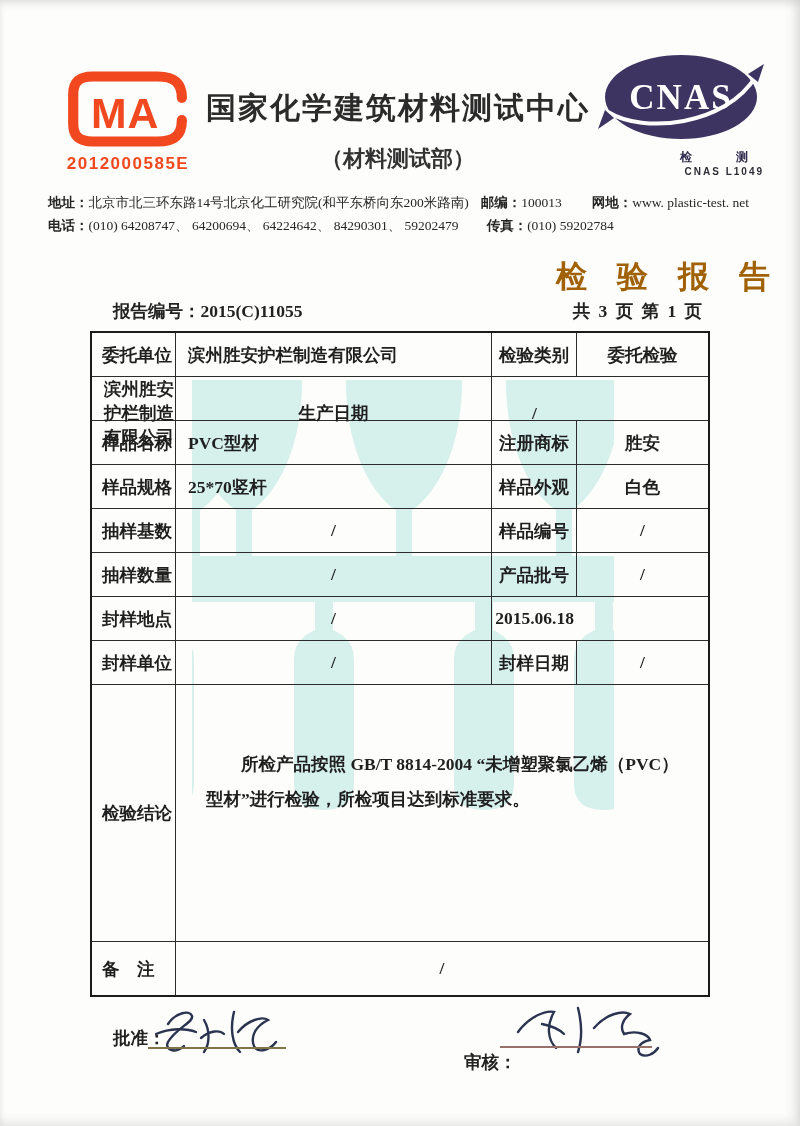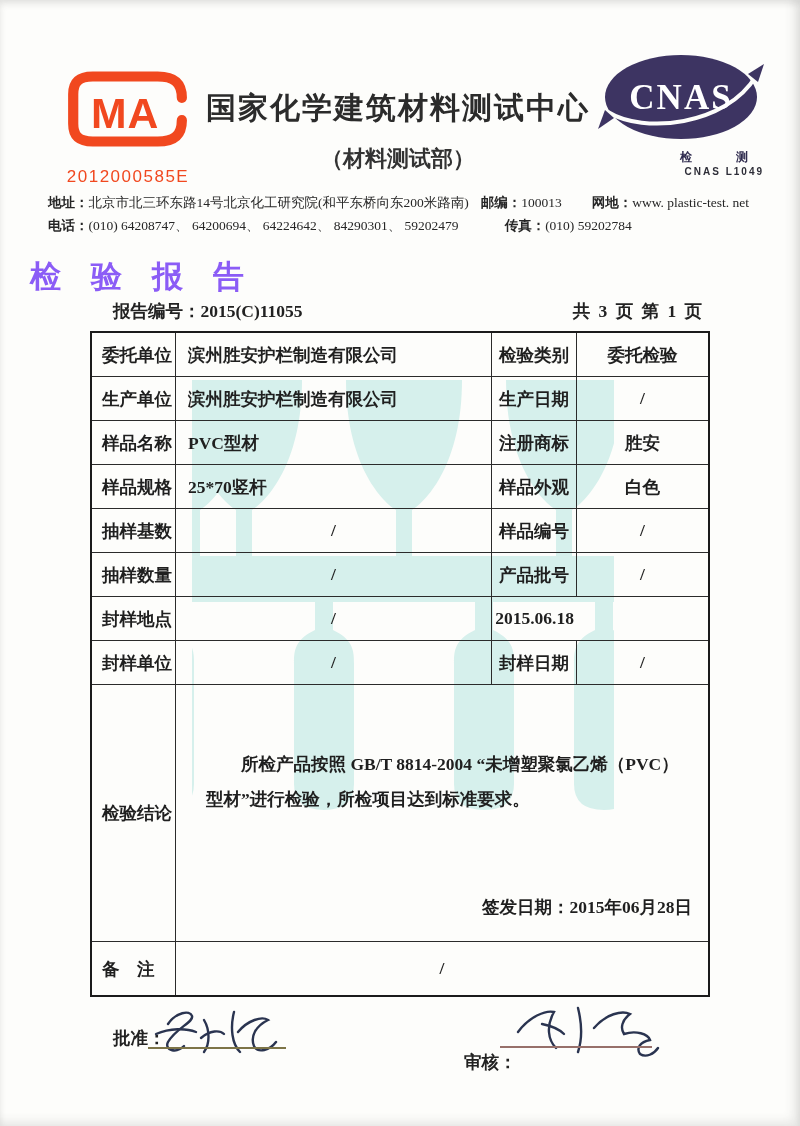--- a/index.html
+++ b/index.html
@@ -8,41 +8,41 @@
     width:800px;height:1126px;
     margin:0 auto;
     background:#fdfdfb;
     overflow:hidden;
     font-family:"Liberation Serif","DejaVu Serif",serif;
     color:#222;
     box-shadow:inset 0 4px 6px rgba(60,60,55,.12), inset -7px -5px 10px rgba(60,60,55,.10);
   }
   
   .cma-wrap{position:absolute;left:58px;top:70px;width:140px;text-align:center;}
-  .cma-num{margin-top:15px;font-family:"Liberation Sans","DejaVu Sans",sans-serif;
-    font-weight:normal;font-size:17px;letter-spacing:1.5px;color:#f1481f;}
+  .cma-num{margin-top:2px;font-family:"Liberation Sans","DejaVu Sans",sans-serif;
+    font-weight:bold;font-size:17px;letter-spacing:1.5px;color:#f1481f;}
   .org-title{position:absolute;left:188px;top:88px;width:420px;text-align:center;
     font-size:30px;font-weight:bold;letter-spacing:2px;color:#2b2b2b;}
   .org-sub{position:absolute;left:188px;top:144px;width:420px;text-align:center;
     font-size:22px;font-weight:bold;color:#333;}
   .cnas-wrap{position:absolute;left:598px;top:50px;width:166px;text-align:right;}
   .cnas-sub{margin-top:1px;font-size:12px;font-weight:bold;letter-spacing:16px;
     text-indent:16px;color:#2f2b4e;}
   .cnas-code{font-family:"Liberation Sans","DejaVu Sans",sans-serif;
     font-size:10px;font-weight:bold;letter-spacing:2px;color:#2e2e38;}
   
   .contact{position:absolute;left:48px;top:191px;width:716px;font-size:13.5px;color:#262626;}
   .contact .cline{display:flex;align-items:baseline;line-height:23px;white-space:nowrap;}
   .contact .lbl{font-weight:bold;}
   .seg-post{margin-left:12px;}
   .seg-web{margin-left:30px;}
-  .seg-fax{margin-left:46px;}
-  
-  .rep-title{position:absolute;left:0;top:256px;width:800px;text-align:left;
-    font-size:31px;font-weight:bold;letter-spacing:30px;text-indent:30px;color:#8b5cf6;}
+  .seg-fax{margin-left:28px;}
+  
+  .rep-title{position:absolute;left:0;top:256px;width:800px;text-align:right;
+    font-size:31px;font-weight:bold;letter-spacing:30px;text-indent:30px;color:#a16207;}
   .rep-meta{position:absolute;left:90px;top:299px;width:616px;display:flex;
     justify-content:space-between;font-size:17.5px;font-weight:bold;color:#222;}
   .rep-meta .left{padding-left:23px;}
   .rep-meta .right{padding-right:2px;letter-spacing:2px;}
   
   .watermark{position:absolute;left:192px;top:332px;width:422px;height:492px;z-index:0;}
   
   .tbl{position:absolute;left:90px;top:331px;width:616px;border:2px solid #1b1b1b;z-index:1;}
   .trow{display:grid;grid-template-columns:84px 316px 85px 1fr;height:43px;
     border-bottom:1px solid #2b2b2b;}
@@ -143,21 +143,20 @@
   </div>
 
   <div class="tbl">
     <div class="trow">
       <div class="cell lab">委托单位</div>
       <div class="cell left">滨州胜安护栏制造有限公司</div>
       <div class="cell lab2">检验类别</div>
       <div class="cell center last">委托检验</div>
     </div>
     <div class="trow">
-      <div class="cell lab">生产单位</div>
       <div class="cell left">滨州胜安护栏制造有限公司</div>
       <div class="cell lab2">生产日期</div>
       <div class="cell center last">/</div>
     </div>
     <div class="trow">
       <div class="cell lab">样品名称</div>
       <div class="cell left">PVC型材</div>
       <div class="cell lab2">注册商标</div>
       <div class="cell center last">胜安</div>
     </div>
@@ -189,23 +188,20 @@
       <div class="cell center">/</div>
       <div class="cell lab2">封样日期</div>
       <div class="cell center last">/</div>
     </div>
     <div class="trow tall">
       <div class="cell lab">检验结论</div>
       <div class="cell concbody last">
         <div class="concpara">
           <div class="concline1">所检产品按照 GB/T 8814-2004 “未增塑聚氯乙烯（PVC）</div>
           <div class="concline2">型材”进行检验，所检项目达到标准要求。</div>
-        </div>
-        <div class="issue">
-          <span>签发日期：</span><span>2015年06月28日</span>
         </div>
       </div>
     </div>
     <div class="trow note">
       <div class="cell lab">备　注</div>
       <div class="cell center last">/</div>
     </div>
   </div>
 
   <div class="sign-area">

